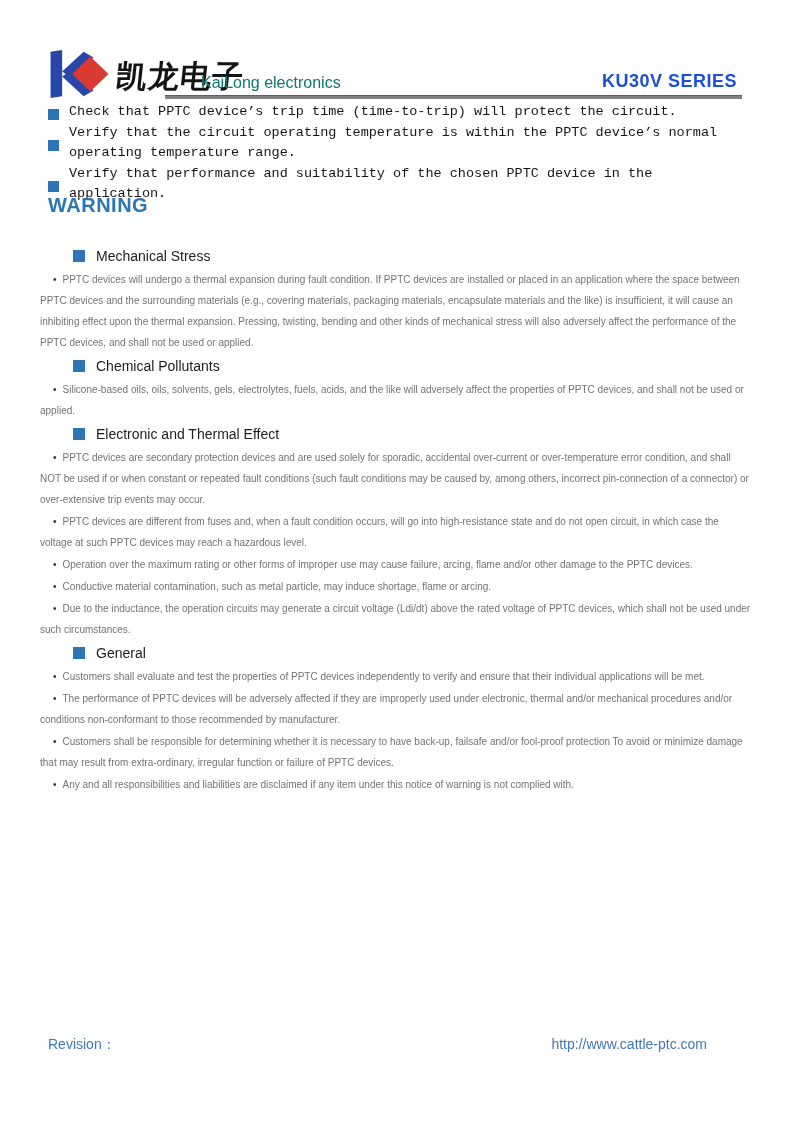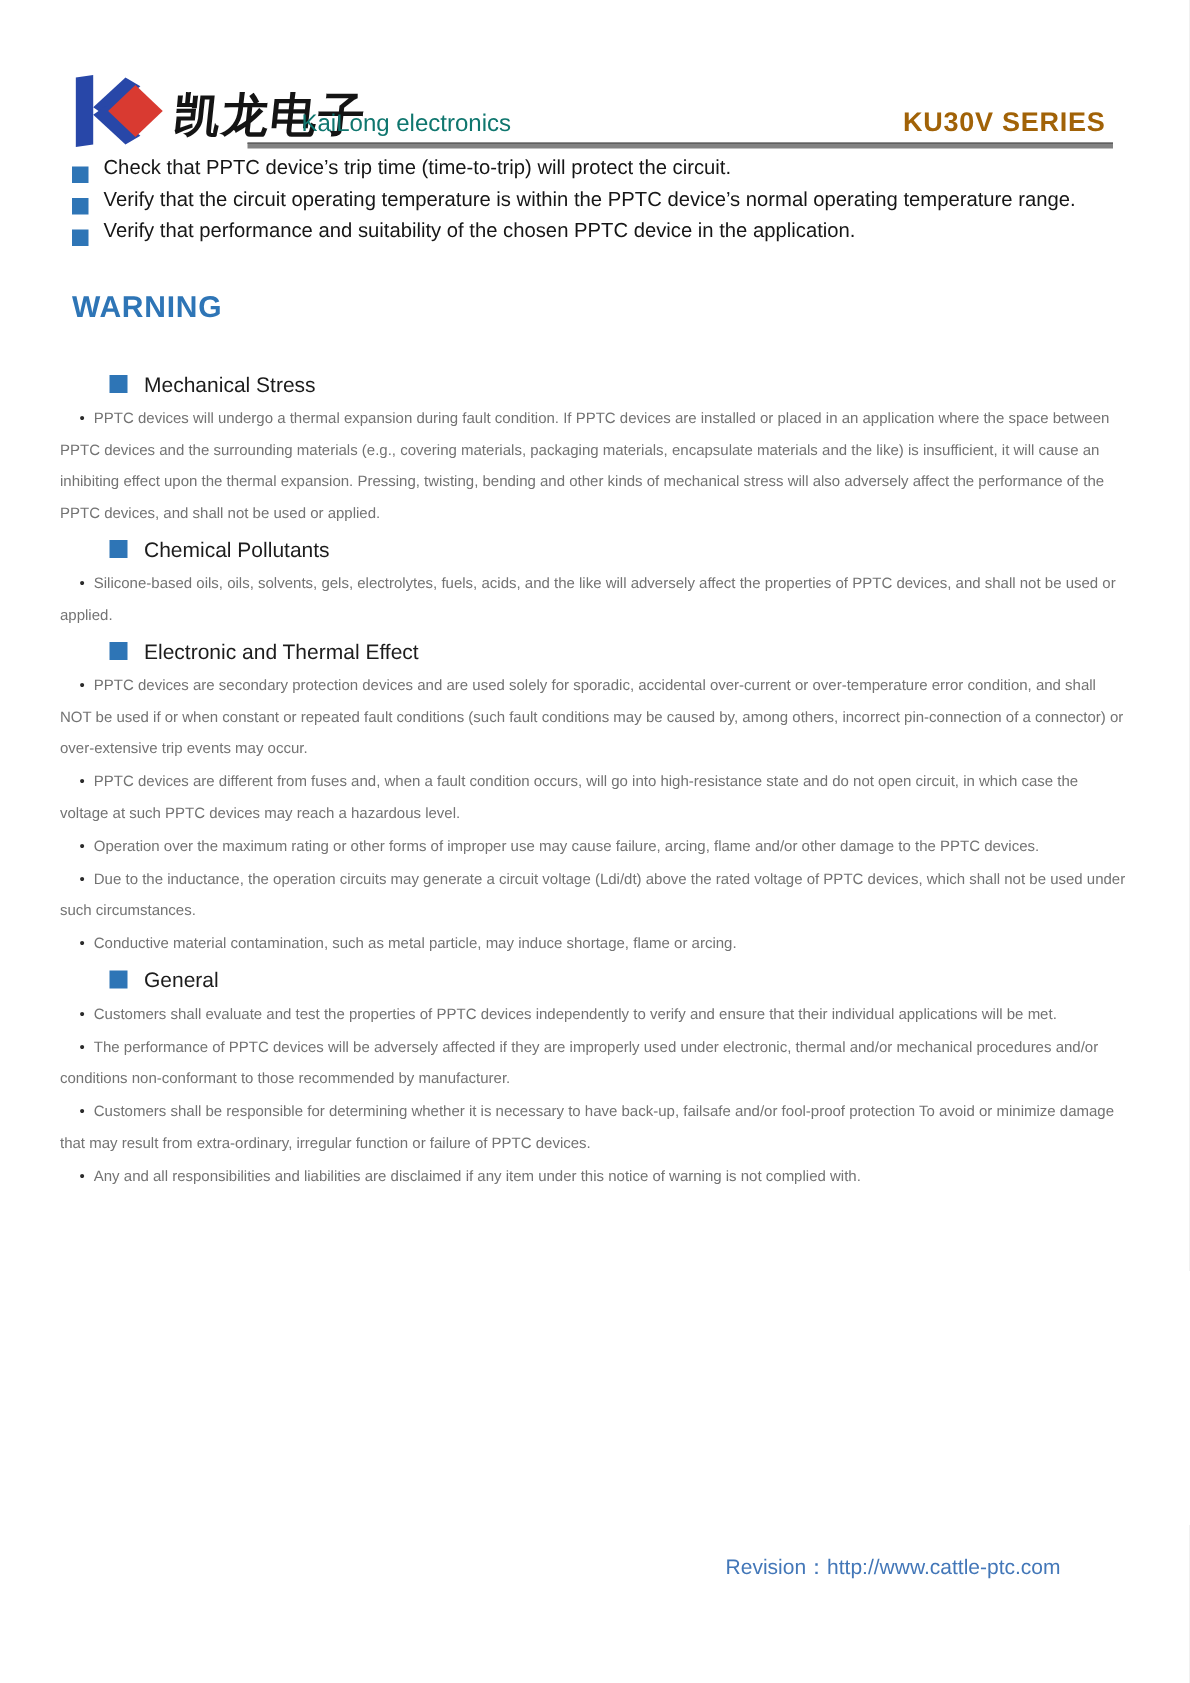--- a/index.html
+++ b/index.html
@@ -17,30 +17,30 @@
     font-size:31px; font-weight:bold; color:#141414;
     font-family:"DejaVu Sans", sans-serif;
     letter-spacing:1px; transform:skewX(-6deg);
   }
   .logo-en {
     position:absolute; left:201px; top:74px;
     font-size:16px; color:#0f766e;
   }
   .series {
     position:absolute; right:56px; top:71px;
-    font-size:18px; font-weight:bold; color:#a16207; letter-spacing:0.5px;
+    font-size:18px; font-weight:bold; color:#1d4ed8; letter-spacing:0.5px;
   }
   .head-rule {
     position:absolute; left:165px; right:51px; top:95px; height:4px;
     background:#828282; border-top:1px solid #5f5f5f;
   }
 
   
   .checklist { position:absolute; left:48px; right:40px; top:102px; }
-  .chk-item { display:flex; align-items:flex-end; margin-bottom:1px; }
+  .chk-item { display:flex; align-items:center; margin-bottom:1px;font-family:Liberation Mono, monospace; }
   .chk-sq {
     flex:0 0 auto; width:11px; height:11px; background:#2e75b6;
     margin:5px 10px 0 0;
   }
   .chk-label { font-size:13.5px; line-height:20px; color:#161616; }
 
   
   .warning-title {
     position:absolute; left:48px; top:194px;
     font-size:20px; font-weight:bold; color:#2e75b6; letter-spacing:0.5px;
@@ -52,21 +52,21 @@
     margin:4px 11px 0 0;
   }
   .sec-head-label { font-size:14px; line-height:20px; color:#1c1c1c; }
   .bp { font-size:10px; line-height:21px; color:#737373; margin:0 0 1px 0; }
   .dot { display:inline; }
   .dot::before { content:"\2022"; margin:0 6px 0 13px; color:#2b2b2b; }
 
   
   .footer {
     position:absolute; left:48px; right:86px; top:1036px;
-    display:flex; justify-content:flex-end; align-items:baseline;
+    display:flex; justify-content:space-between; align-items:baseline;
   }
   .footer-rev { font-size:14px; color:#4377b8; }
   .footer-url { font-size:14px; color:#4377b8; text-decoration:none; }
 </style>
 </head>
 <body>
 
 <div class="page">
 
   <svg class="logo-mark" viewBox="0 0 80 58" aria-hidden="true">
@@ -111,22 +111,22 @@
     </div>
     <p class="bp"><span class="dot"></span><span>Silicone-based oils, oils, solvents, gels, electrolytes, fuels, acids, and the like will adversely affect the properties of PPTC devices, and shall not be used or applied.</span></p>
 
     <div class="sec-head">
       <span class="sec-sq"></span>
       <span class="sec-head-label">Electronic and Thermal Effect</span>
     </div>
     <p class="bp"><span class="dot"></span><span>PPTC devices are secondary protection devices and are used solely for sporadic, accidental over-current or over-temperature error condition, and shall NOT be used if or when constant or repeated fault conditions (such fault conditions may be caused by, among others, incorrect pin-connection of a connector) or over-extensive trip events may occur.</span></p>
     <p class="bp"><span class="dot"></span><span>PPTC devices are different from fuses and, when a fault condition occurs, will go into high-resistance state and do not open circuit, in which case the voltage at such PPTC devices may reach a hazardous level.</span></p>
     <p class="bp"><span class="dot"></span><span>Operation over the maximum rating or other forms of improper use may cause failure, arcing, flame and/or other damage to the PPTC devices.</span></p>
+    <p class="bp"><span class="dot"></span><span>Conductive material contamination, such as metal particle, may induce shortage, flame or arcing.</span></p>
     <p class="bp"><span class="dot"></span><span>Due to the inductance, the operation circuits may generate a circuit voltage (Ldi/dt) above the rated voltage of PPTC devices, which shall not be used under such circumstances.</span></p>
-    <p class="bp"><span class="dot"></span><span>Conductive material contamination, such as metal particle, may induce shortage, flame or arcing.</span></p>
 
     <div class="sec-head">
       <span class="sec-sq"></span>
       <span class="sec-head-label">General</span>
     </div>
     <p class="bp"><span class="dot"></span><span>Customers shall evaluate and test the properties of PPTC devices independently to verify and ensure that their individual applications will be met.</span></p>
     <p class="bp"><span class="dot"></span><span>The performance of PPTC devices will be adversely affected if they are improperly used under electronic, thermal and/or mechanical procedures and/or conditions non-conformant to those recommended by manufacturer.</span></p>
     <p class="bp"><span class="dot"></span><span>Customers shall be responsible for determining whether it is necessary to have back-up, failsafe and/or fool-proof protection To avoid or minimize damage that may result from extra-ordinary, irregular function or failure of PPTC devices.</span></p>
     <p class="bp"><span class="dot"></span><span>Any and all responsibilities and liabilities are disclaimed if any item under this notice of warning is not complied with.</span></p>
 

